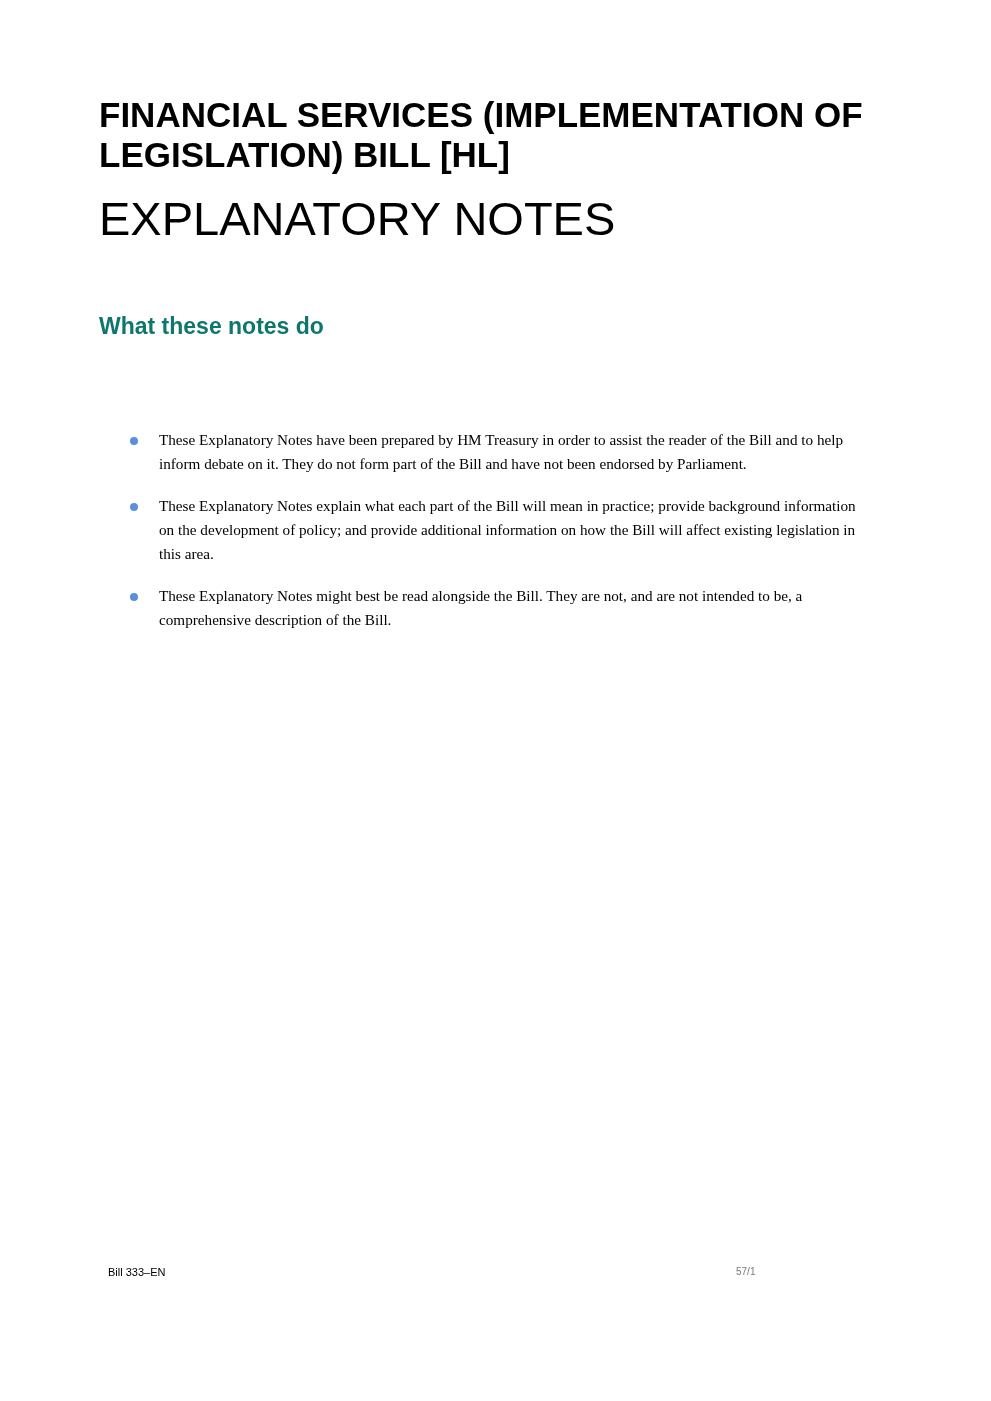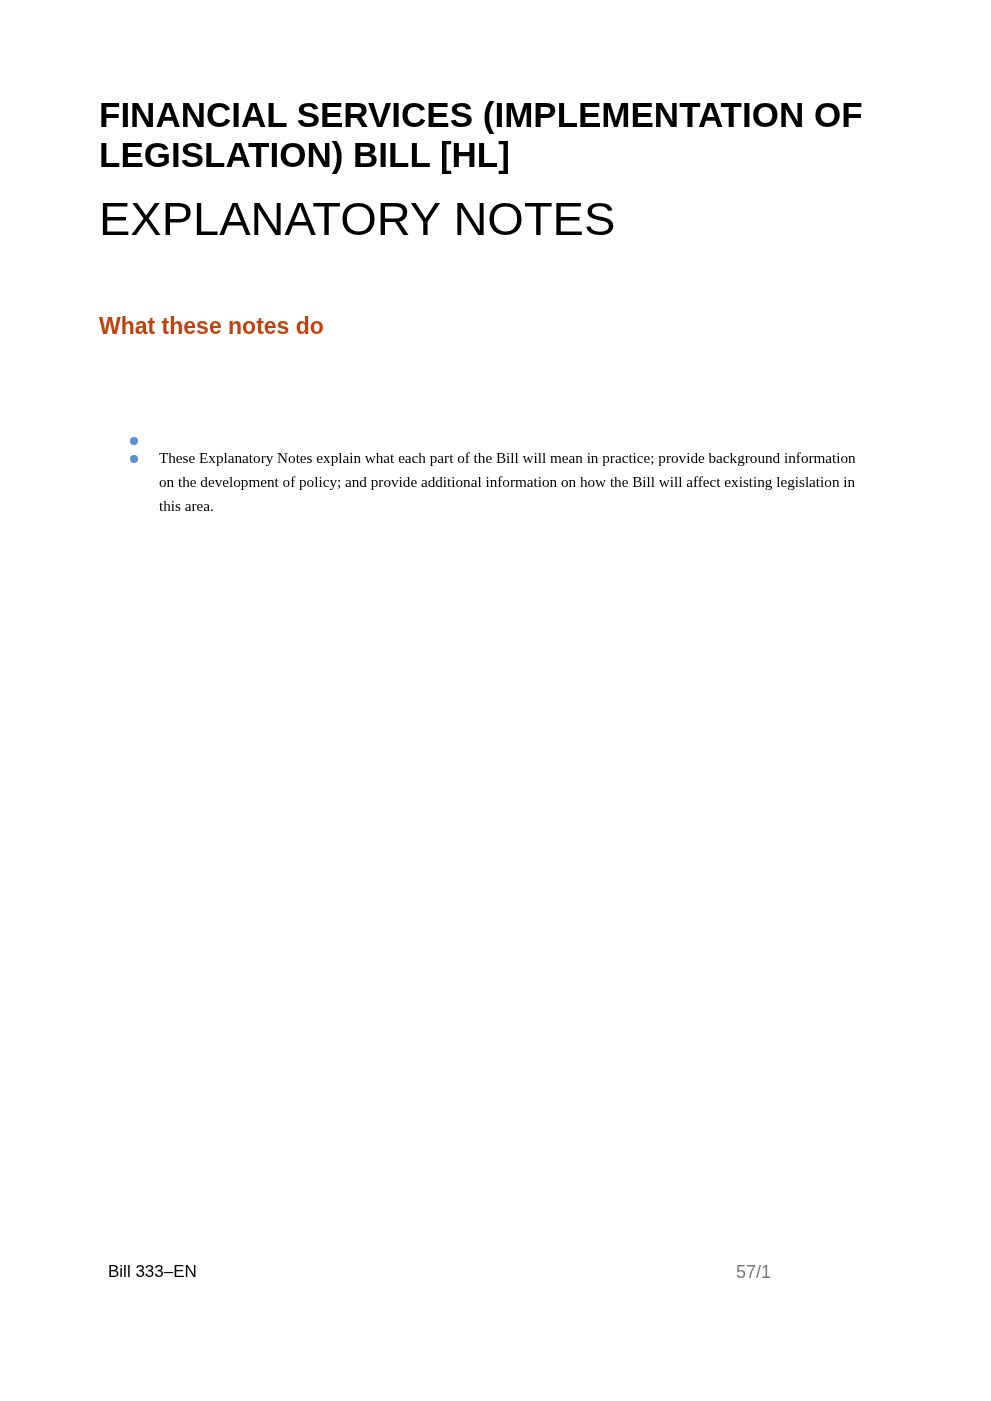--- a/index.html
+++ b/index.html
@@ -44,21 +44,21 @@
     }
     .section-heading {
       position: absolute;
       left: 94px;
       top: 311px;
       margin: 0;
       font-family: "Liberation Sans", sans-serif;
       font-weight: bold;
       font-size: 23px;
       line-height: 30px;
-      color: #c2410c;
+      color: #0f766e;
     }
     .intro {
       position: absolute;
       left: 94px;
       top: 365px;
       width: 770px;
       margin: 0;
       font-family: "Liberation Serif", serif;
       font-size: 15.2px;
       line-height: 24px;
@@ -88,52 +88,57 @@
       width: 8px;
       height: 8px;
       border-radius: 50%;
       background: #5b8fd8;
     }
     .footer-left {
       position: absolute;
       left: 103px;
       top: 1264px;
       font-family: "Liberation Sans", sans-serif;
-      font-size: 17px;
+      font-size: 11px;
       line-height: 16px;
       color: #000000;
     }
     .footer-right {
       position: absolute;
       left: 731px;
       top: 1264px;
       font-family: "Liberation Sans", sans-serif;
-      font-size: 18px;
+      font-size: 10px;
       line-height: 16px;
       color: #7a7a7a;
     }
   </style>
 </head>
 <body>
 
 <div class="page">
 
   <h1 class="title">FINANCIAL SERVICES (IMPLEMENTATION OF LEGISLATION) BILL [HL]</h1>
 
   <h2 class="subtitle">EXPLANATORY NOTES</h2>
 
   <h3 class="section-heading">What these notes do</h3>
 
 
   <ul class="bullets">
     <li>
       <span class="bullet-dot"></span>
+      <span>These Explanatory Notes have been prepared by HM Treasury in order to assist the reader of the Bill and to help inform debate on it. They do not form part of the Bill and have not been endorsed by Parliament.</span>
     </li>
     <li>
       <span class="bullet-dot"></span>
       <span>These Explanatory Notes explain what each part of the Bill will mean in practice; provide background information on the development of policy; and provide additional information on how the Bill will affect existing legislation in this area.</span>
+    </li>
+    <li>
+      <span class="bullet-dot"></span>
+      <span>These Explanatory Notes might best be read alongside the Bill. They are not, and are not intended to be, a comprehensive description of the Bill.</span>
     </li>
   </ul>
 
   <div class="footer-left">Bill 333–EN</div>
   <div class="footer-right">57/1</div>
 
 </div>
 
 </body></html>

